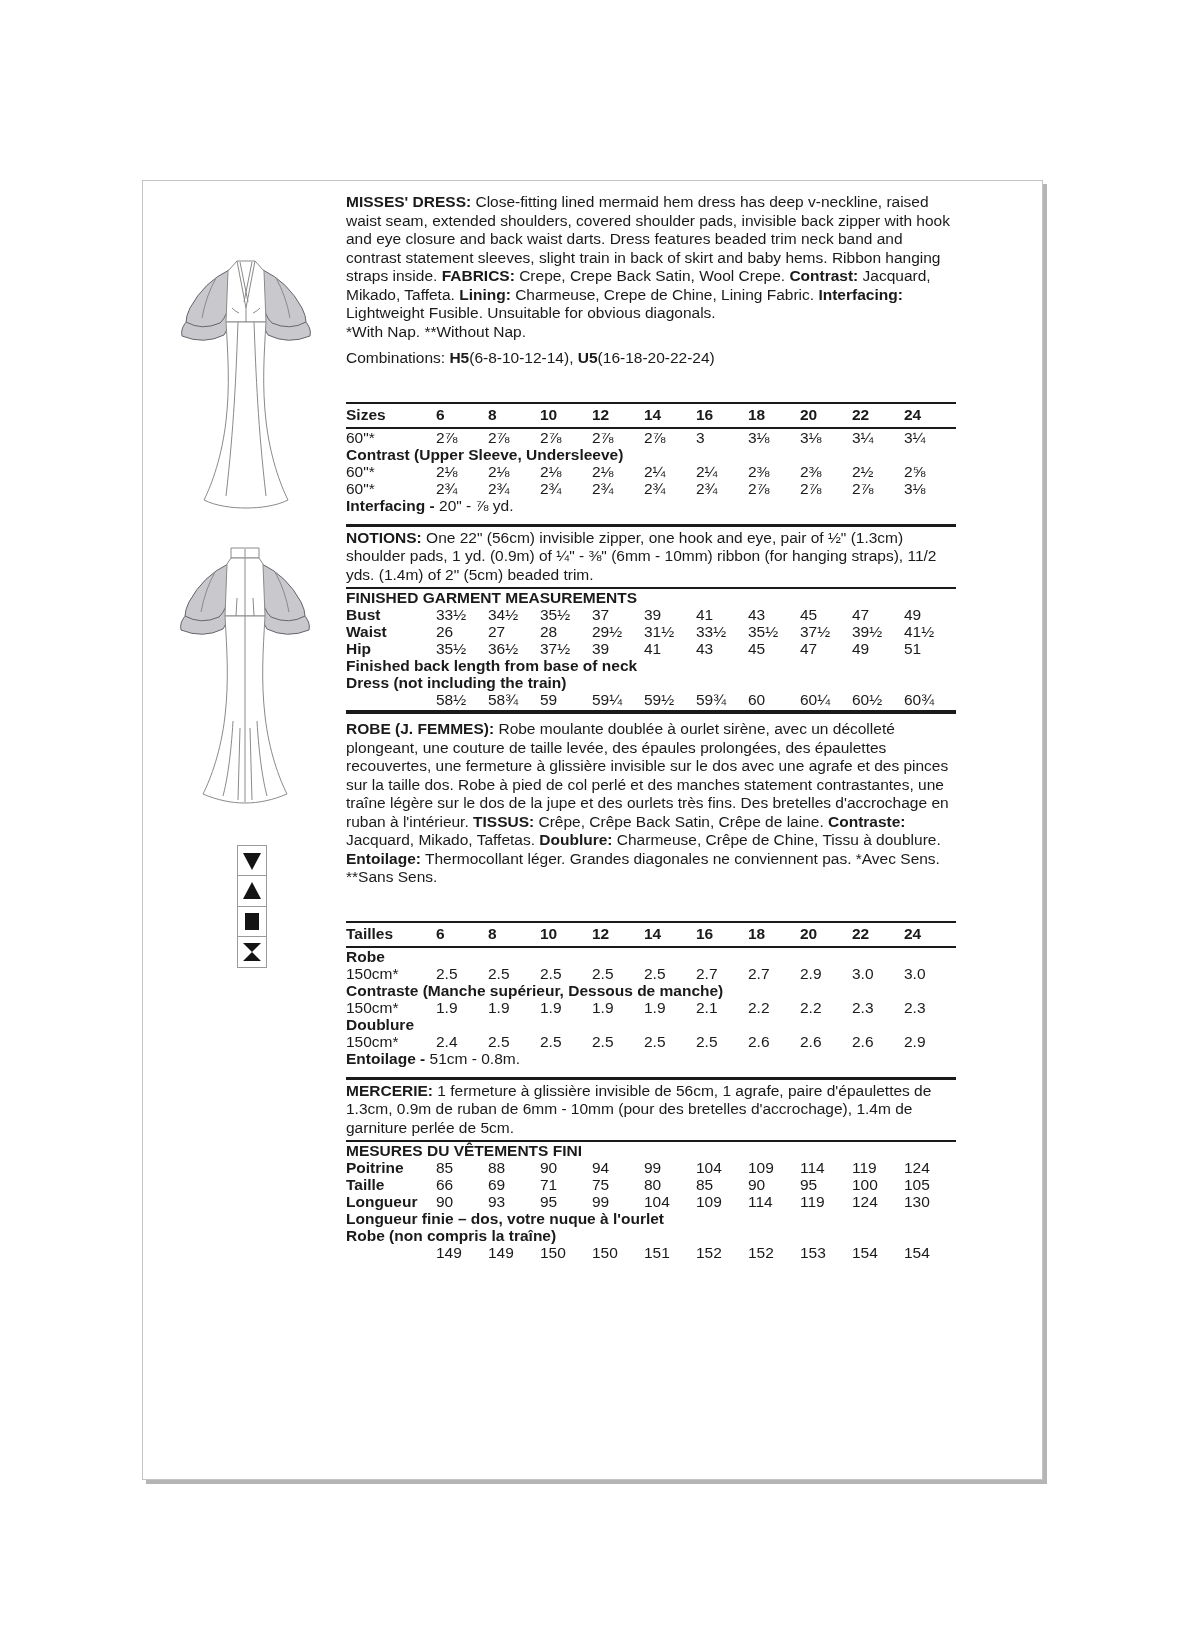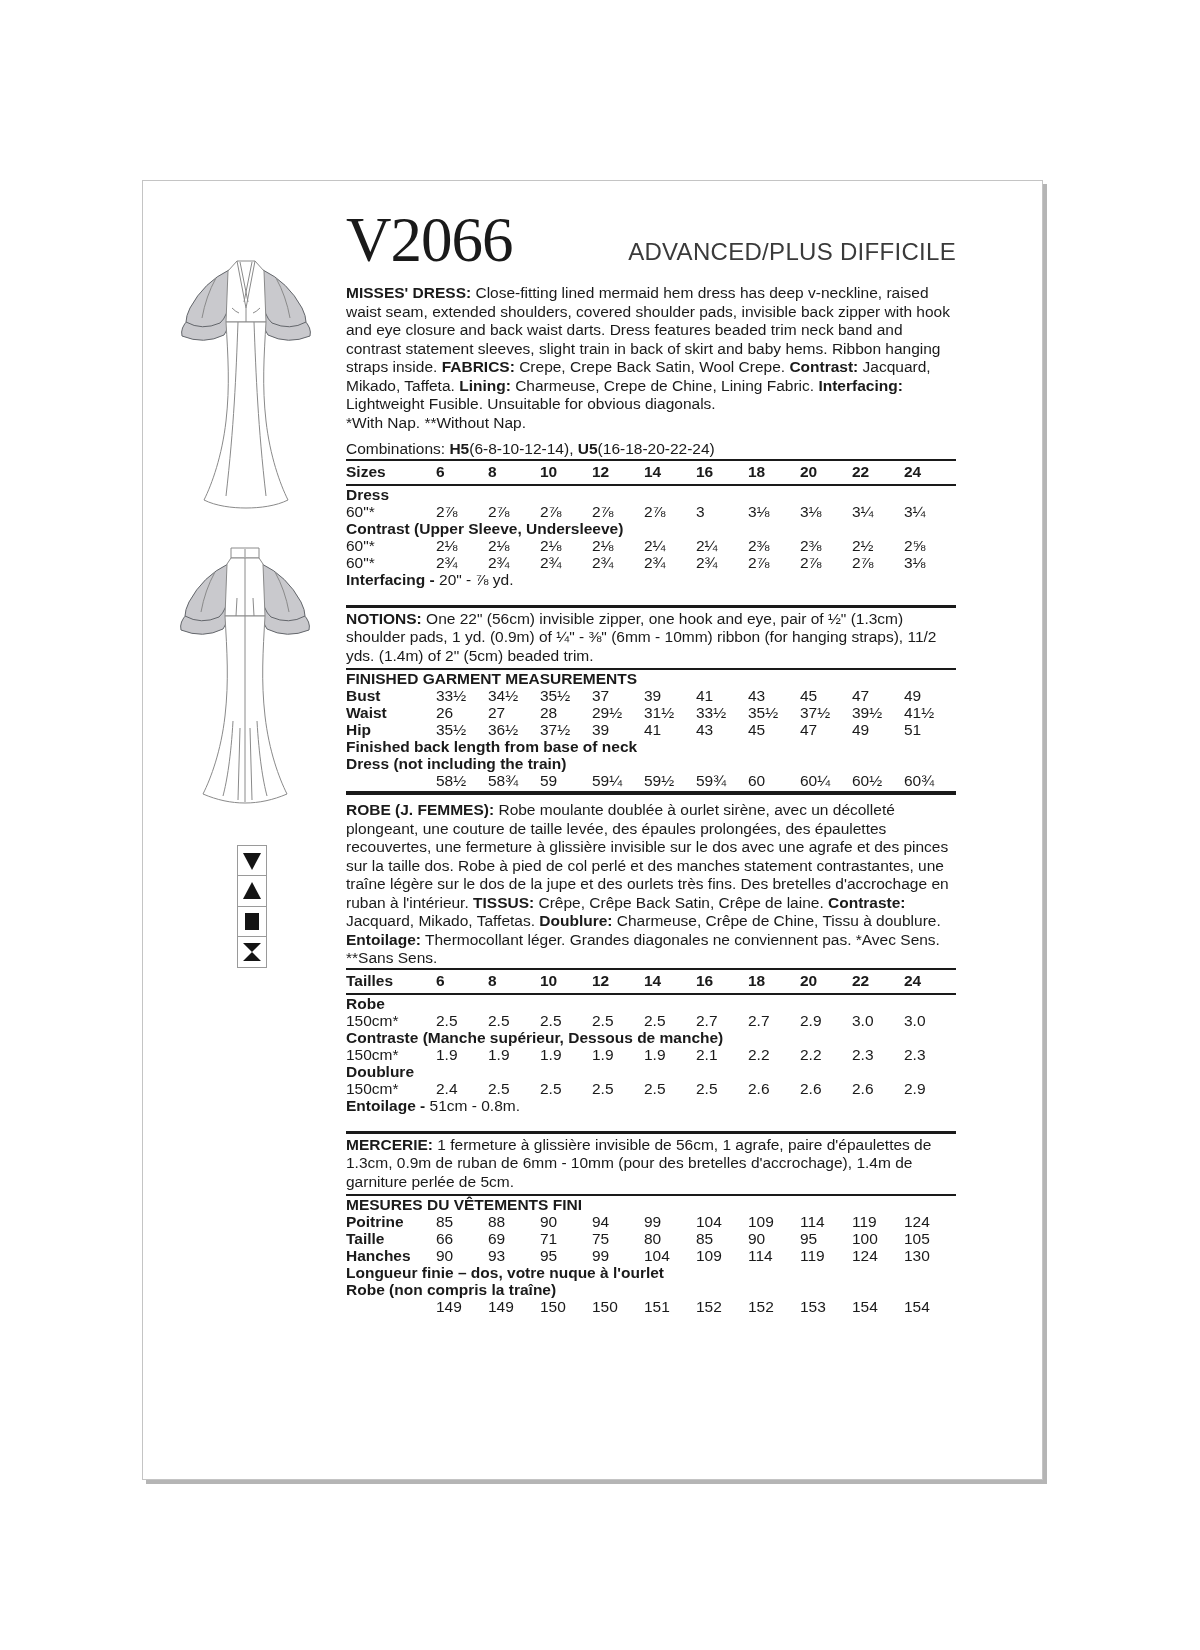--- a/index.html
+++ b/index.html
@@ -14,21 +14,21 @@
   .b{font-weight:bold;}
   .desc{margin-top:12px;}
   .combo{margin-top:8px;}
   .blockp{padding:2px 0 3px 0;}
   .tbl{width:100%;}
   .trow{display:grid;grid-template-columns:90px repeat(10,1fr);font-size:15.5px;line-height:17px;}
   .trow.head{font-weight:bold;border-top:2px solid var(--ink,#1a1a1a);border-bottom:2px solid var(--ink,#1a1a1a);
              padding:2px 0 3px 0;line-height:18px;}
   .trow .cell{white-space:nowrap;}
   .trow .span{grid-column:1 / -1;}
-  .bb3{border-bottom:3px solid var(--ink,#1a1a1a);padding-bottom:17px;}
+  .bb3{border-bottom:3px solid var(--ink,#1a1a1a);padding-bottom:10px;margin-top:34px;}
   .bb4{border-bottom:4px solid var(--ink,#1a1a1a);padding-bottom:2px;}
   .bb2{border-bottom:2px solid var(--ink,#1a1a1a);padding-bottom:3px;}
   .mt6{margin-top:6px;}
   
   .illus{position:absolute;}
   .illus path,.illus line,.illus rect{vector-effect:non-scaling-stroke;}
   .lineart{fill:none;stroke:var(--line-art,#8a8a8a);stroke-width:1;}
   .panel{fill:#ffffff;stroke:var(--line-art,#8a8a8a);stroke-width:1;}
   .sleeve{fill:var(--sleeve-fill,#c9c9cd);stroke:#63666b;stroke-width:1;}
   .symbol-strip{position:absolute;left:94px;top:665px;width:30px;}
@@ -107,46 +107,39 @@
         </svg>
     </div>
     <div class="symbox">
       <svg width="28" height="30" viewBox="0 0 28 30">
           <path class="glyph" d="M5,6 L23,6 L14,15 L23,24 L5,24 L14,15 Z"></path>
         </svg>
     </div>
   </div>
 
   <div class="content">
-    <div class="titlebar">
-      <div class="pattern-num">V2066</div>
-      <div class="difficulty">ADVANCED/PLUS DIFFICILE</div>
-    </div>
 
     <p class="desc"><span class="b">MISSES' DRESS:</span><span> Close-fitting lined mermaid hem dress has deep v-neckline, raised waist seam, extended shoulders, covered shoulder pads, invisible back zipper with hook and eye closure and back waist darts. Dress features beaded trim neck band and contrast statement sleeves, slight train in back of skirt and baby hems. Ribbon hanging straps inside. </span><span class="b">FABRICS:</span><span> Crepe, Crepe Back Satin, Wool Crepe. </span><span class="b">Contrast:</span><span> Jacquard, Mikado, Taffeta. </span><span class="b">Lining:</span><span> Charmeuse, Crepe de Chine, Lining Fabric. </span><span class="b">Interfacing:</span><span> Lightweight Fusible. Unsuitable for obvious diagonals.</span><br><span>*With Nap. **Without Nap.</span></p>
 
     <p class="combo"><span>Combinations: </span><span class="b">H5</span><span>(6-8-10-12-14), </span><span class="b">U5</span><span>(16-18-20-22-24)</span></p>
     <div class="tbl bb3">
         <div class="trow head">
           <span class="cell b">Sizes</span>
           <span class="cell b">6</span>
           <span class="cell b">8</span>
           <span class="cell b">10</span>
           <span class="cell b">12</span>
           <span class="cell b">14</span>
           <span class="cell b">16</span>
           <span class="cell b">18</span>
           <span class="cell b">20</span>
           <span class="cell b">22</span>
           <span class="cell b">24</span>
         </div>
         <div class="trow">
-          <span class="cell span b">Dress</span>
-        </div>
-        <div class="trow">
           <span class="cell">60"*</span>
           <span class="cell">2⅞</span>
           <span class="cell">2⅞</span>
           <span class="cell">2⅞</span>
           <span class="cell">2⅞</span>
           <span class="cell">2⅞</span>
           <span class="cell">3</span>
           <span class="cell">3⅛</span>
           <span class="cell">3⅛</span>
           <span class="cell">3¼</span>
@@ -347,21 +340,21 @@
           <span class="cell">71</span>
           <span class="cell">75</span>
           <span class="cell">80</span>
           <span class="cell">85</span>
           <span class="cell">90</span>
           <span class="cell">95</span>
           <span class="cell">100</span>
           <span class="cell">105</span>
         </div>
         <div class="trow">
-          <span class="cell b">Hanches</span>
+          <span class="cell b">Longueur</span>
           <span class="cell">90</span>
           <span class="cell">93</span>
           <span class="cell">95</span>
           <span class="cell">99</span>
           <span class="cell">104</span>
           <span class="cell">109</span>
           <span class="cell">114</span>
           <span class="cell">119</span>
           <span class="cell">124</span>
           <span class="cell">130</span>

